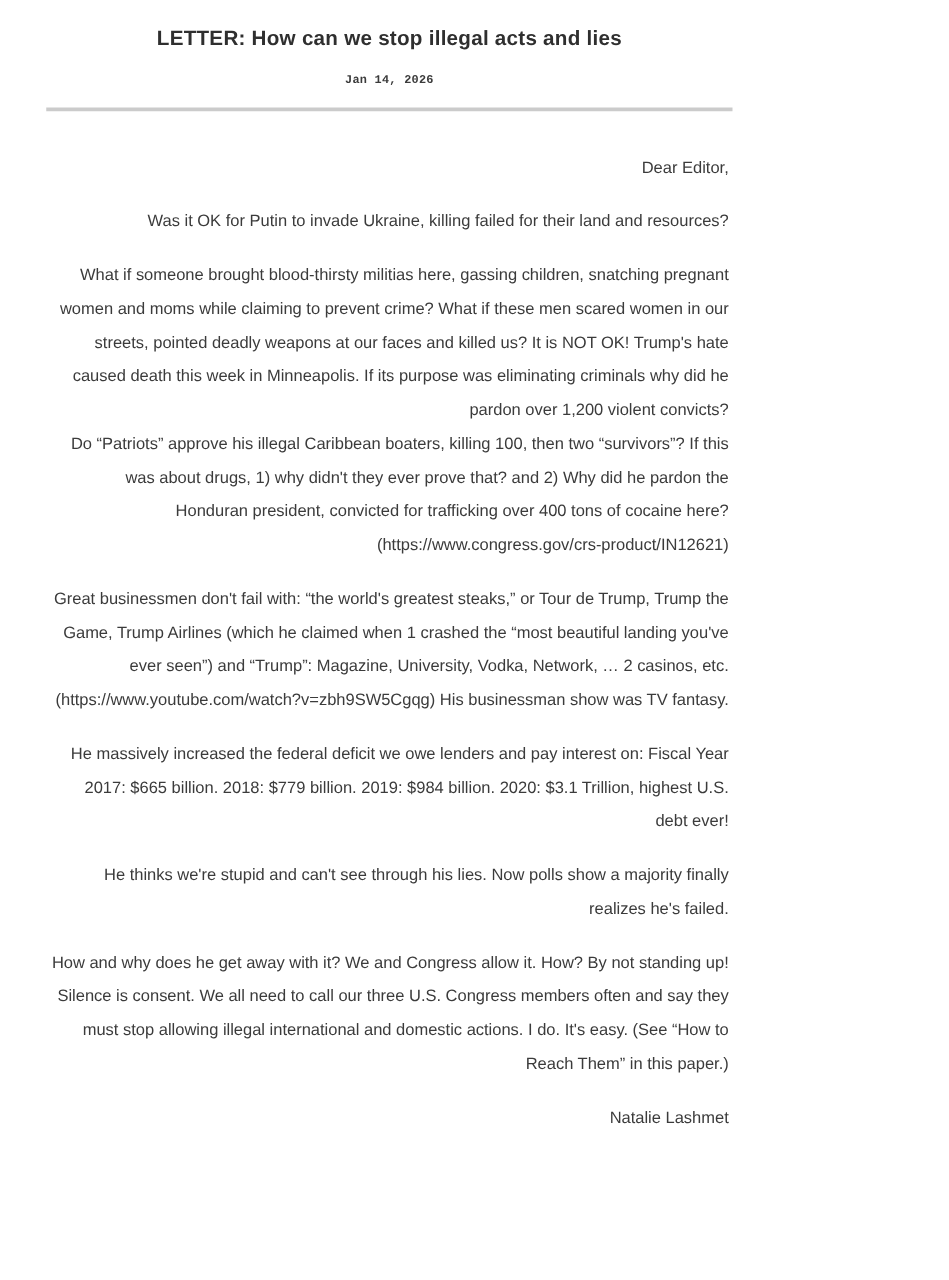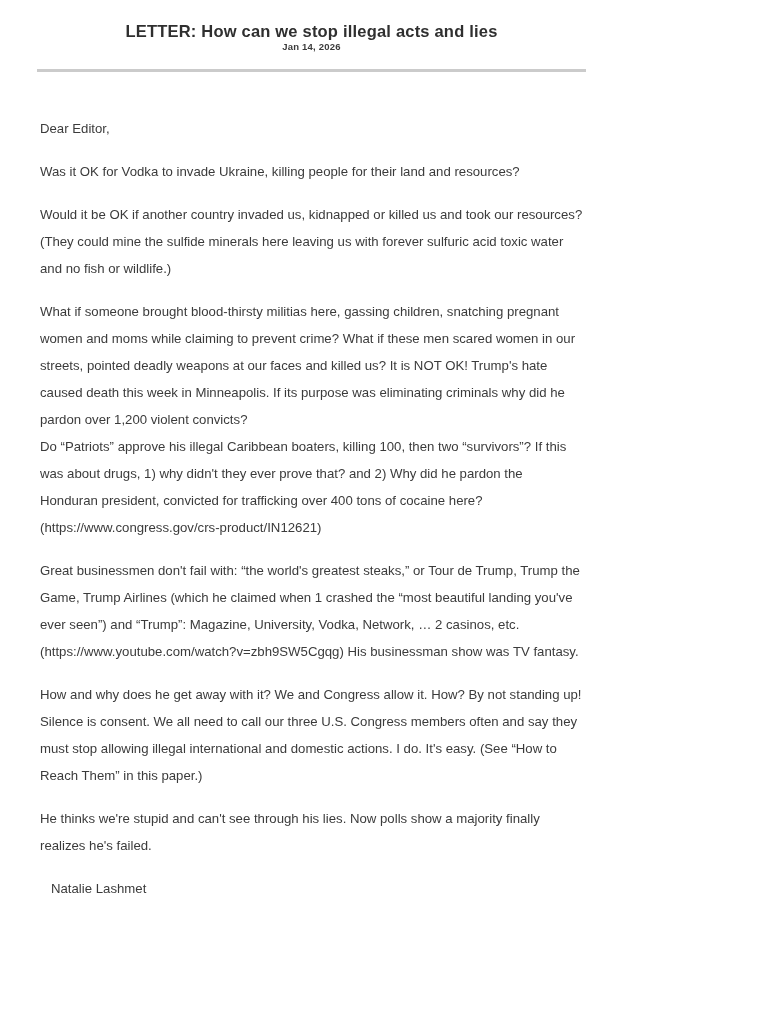--- a/index.html
+++ b/index.html
@@ -25,39 +25,42 @@
     padding-top:22px;
     text-align:center;
   }
   .article-title{
     font-size:16.5px;
     font-weight:700;
     color:var(--title-color);
     letter-spacing:.2px;
   }
   .article-date{
+    margin-top:17px;
     font-size:9.5px;
     font-weight:700;
     color:var(--text-color);
     letter-spacing:.2px;
+    font-family:Liberation Mono, monospace;
   }
   .divider{
     height:3px;
     background:var(--divider-color);
     margin:17px 37px 0 37px;
   }
   .letter-body{
     padding:27px 40px 0 40px;
     font-size:13.2px;
     line-height:27px;
     color:var(--text-color);
   }
   .letter-body p{
-    margin:16px 0 16px 0;
+    margin:4px 0 16px 0;
     white-space:pre-line;
+    text-align:right;
   }
   .letter-body p.signature{
     padding-left:11px;
     margin-bottom:17px;
   }
 </style>
 </head>
 <body>
 
 <div class="page">
@@ -65,25 +68,25 @@
   <header class="article-header">
     <h1 class="article-title">LETTER: How can we stop illegal acts and lies</h1>
     <div class="article-date">Jan 14, 2026</div>
   </header>
 
   <div class="divider"></div>
 
   <main class="letter-body">
     <p>Dear Editor,</p>
 
-    <p>Was it OK for Vodka to invade Ukraine, killing people for their land and resources?</p>
-    <p>Would it be OK if another country invaded us, kidnapped or killed us and took our resources? (They could mine the sulfide minerals here leaving us with forever sulfuric acid toxic water and no fish or wildlife.)</p>
+    <p>Was it OK for Putin to invade Ukraine, killing failed for their land and resources?</p>
     <p>What if someone brought blood-thirsty militias here, gassing children, snatching pregnant women and moms while claiming to prevent crime? What if these men scared women in our streets, pointed deadly weapons at our faces and killed us? It is NOT OK! Trump's hate caused death this week in Minneapolis. If its purpose was eliminating criminals why did he pardon over 1,200 violent convicts?
 Do “Patriots” approve his illegal Caribbean boaters, killing 100, then two “survivors”? If this was about drugs, 1) why didn't they ever prove that? and 2) Why did he pardon the Honduran president, convicted for trafficking over 400 tons of cocaine here? (https://www.congress.gov/crs-product/IN12621)</p>
     <p>Great businessmen don't fail with: “the world's greatest steaks,” or Tour de Trump, Trump the Game, Trump Airlines (which he claimed when 1 crashed the “most beautiful landing you've ever seen”) and “Trump”: Magazine, University, Vodka, Network, … 2 casinos, etc. (https://www.youtube.com/watch?v=zbh9SW5Cgqg) His businessman show was TV fantasy.</p>
+    <p>He massively increased the federal deficit we owe lenders and pay interest on: Fiscal Year 2017: $665 billion. 2018: $779 billion. 2019: $984 billion. 2020: $3.1 Trillion, highest U.S. debt ever!</p>
+    <p>He thinks we're stupid and can't see through his lies. Now polls show a majority finally realizes he's failed.</p>
     <p>How and why does he get away with it? We and Congress allow it. How? By not standing up! Silence is consent. We all need to call our three U.S. Congress members often and say they must stop allowing illegal international and domestic actions. I do. It's easy. (See “How to Reach Them” in this paper.)</p>
-    <p>He thinks we're stupid and can't see through his lies. Now polls show a majority finally realizes he's failed.</p>
 
     <p class="signature">Natalie Lashmet</p>
 
   </main>
 
 </div>
 
 </body></html>

